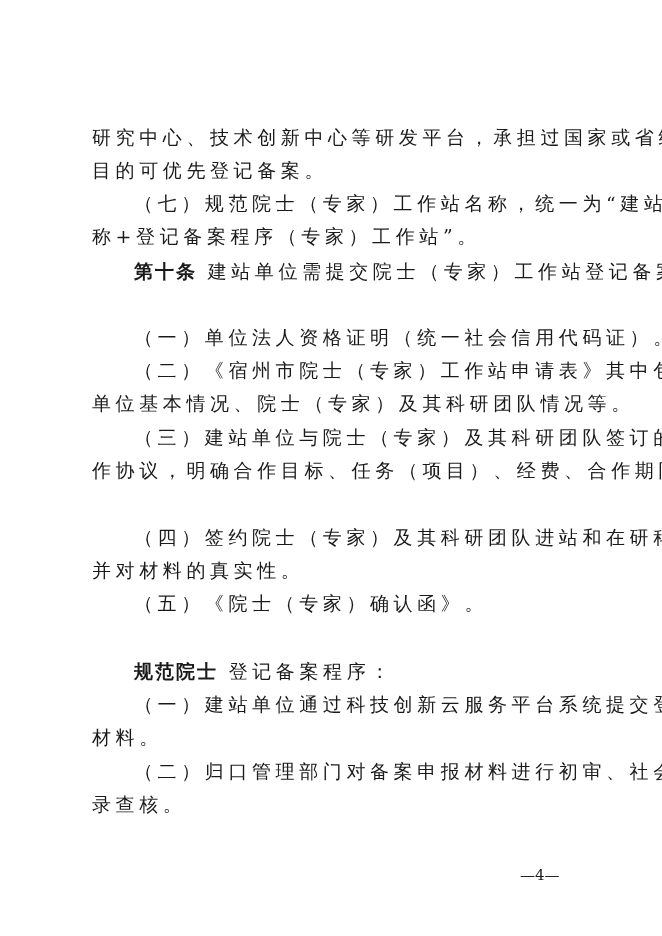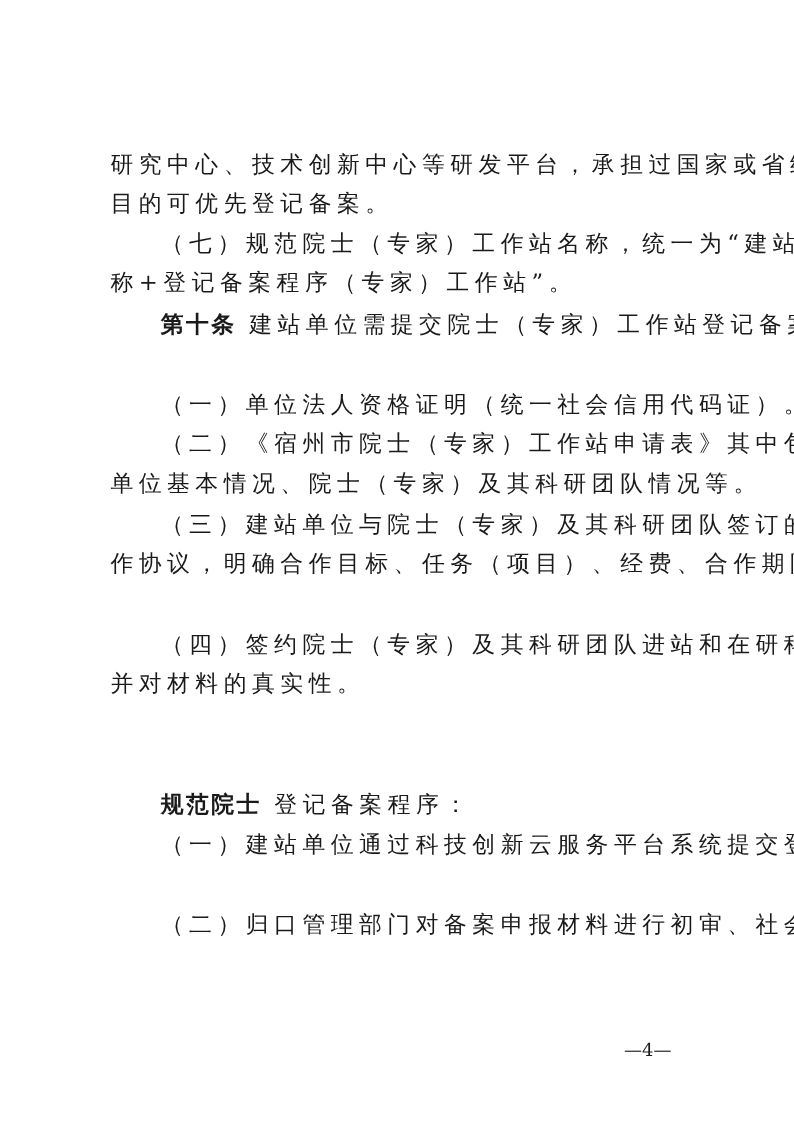--- a/index.html
+++ b/index.html
@@ -26,22 +26,25 @@
     <span class="bold">第十条</span>
     <span>建站单位需提交院士（专家）工作站登记备案材料，</span>
   </div>
   <div class="line indent" style="top:325px">（一）单位法人资格证明（统一社会信用代码证）。</div>
   <div class="line indent" style="top:358px">（二）《宿州市院士（专家）工作站申请表》其中包括建站</div>
   <div class="line" style="top:391px">单位基本情况、院士（专家）及其科研团队情况等。</div>
   <div class="line indent" style="top:425px">（三）建站单位与院士（专家）及其科研团队签订的相关合</div>
   <div class="line" style="top:458px">作协议，明确合作目标、任务（项目）、经费、合作期限和院士</div>
   <div class="line indent" style="top:525px">（四）签约院士（专家）及其科研团队进站和在研科技项目、</div>
   <div class="line" style="top:558px">并对材料的真实性。</div>
+  <div class="line indent" style="top:591px">（五）《院士（专家）确认函》。</div>
 
   <div class="line indent" style="top:659px">
     <span class="bold">规范院士</span>
     <span>登记备案程序：</span>
   </div>
   <div class="line indent" style="top:692px">（一）建站单位通过科技创新云服务平台系统提交登记备案</div>
+  <div class="line" style="top:725px">材料。</div>
   <div class="line indent" style="top:759px">（二）归口管理部门对备案申报材料进行初审、社会信用记</div>
+  <div class="line" style="top:792px">录查核。</div>
 
   <div class="footer">—4—</div>
 </div>
 
 </body></html>

